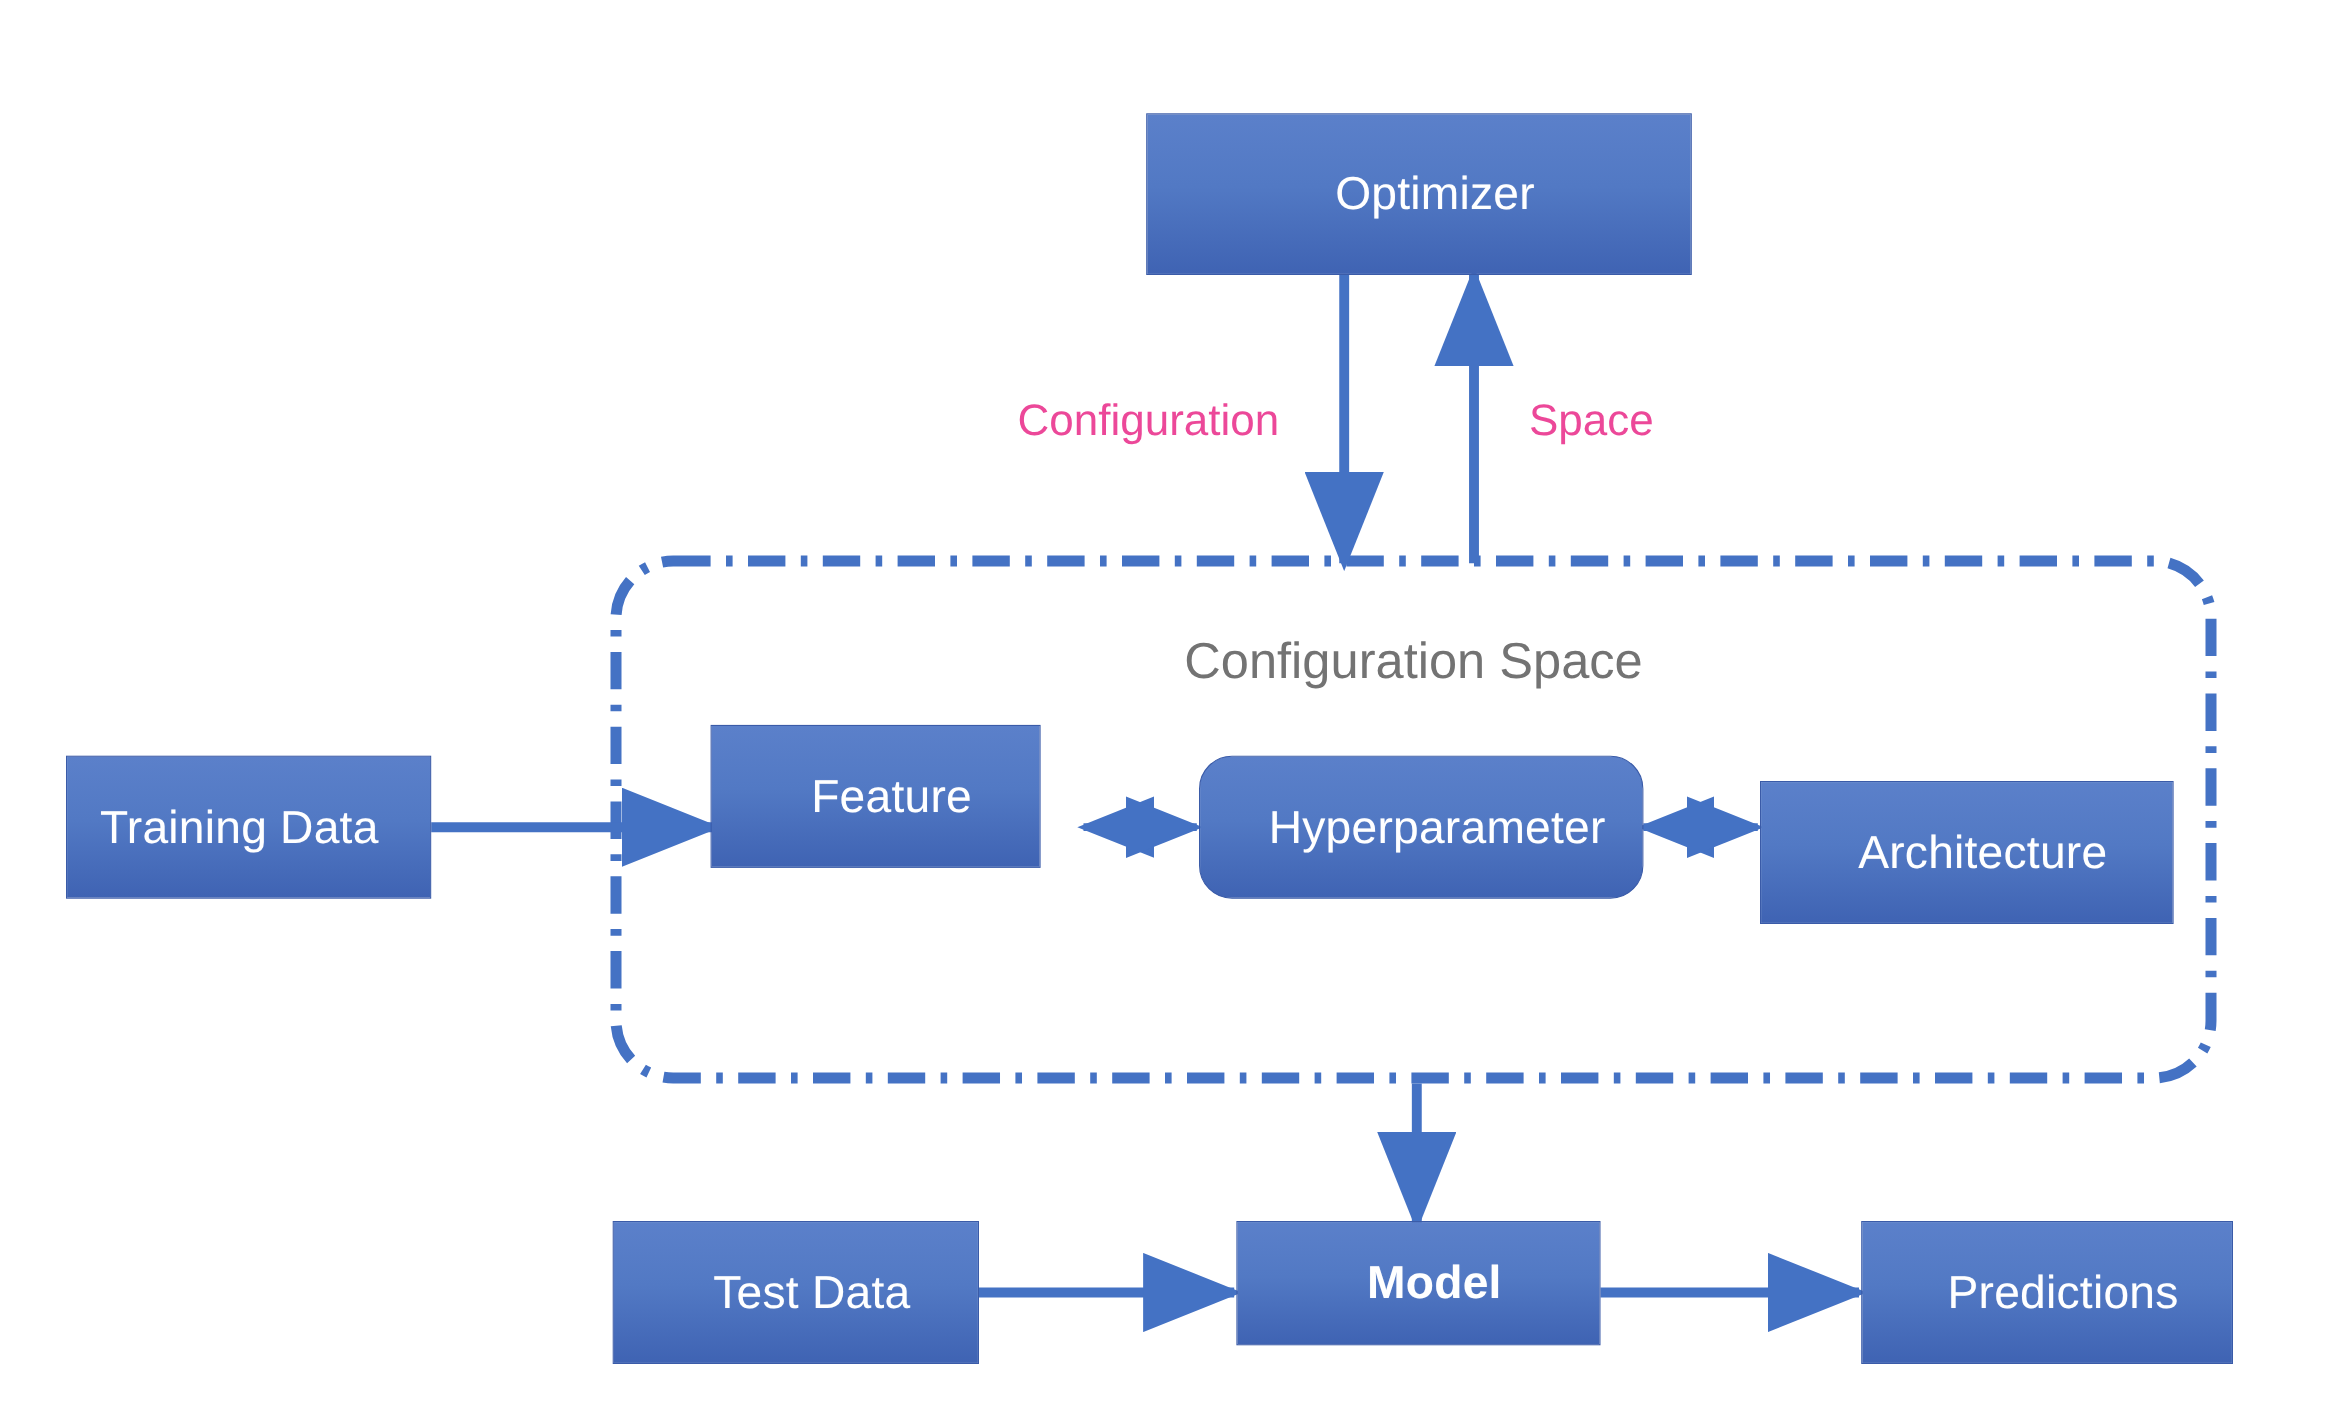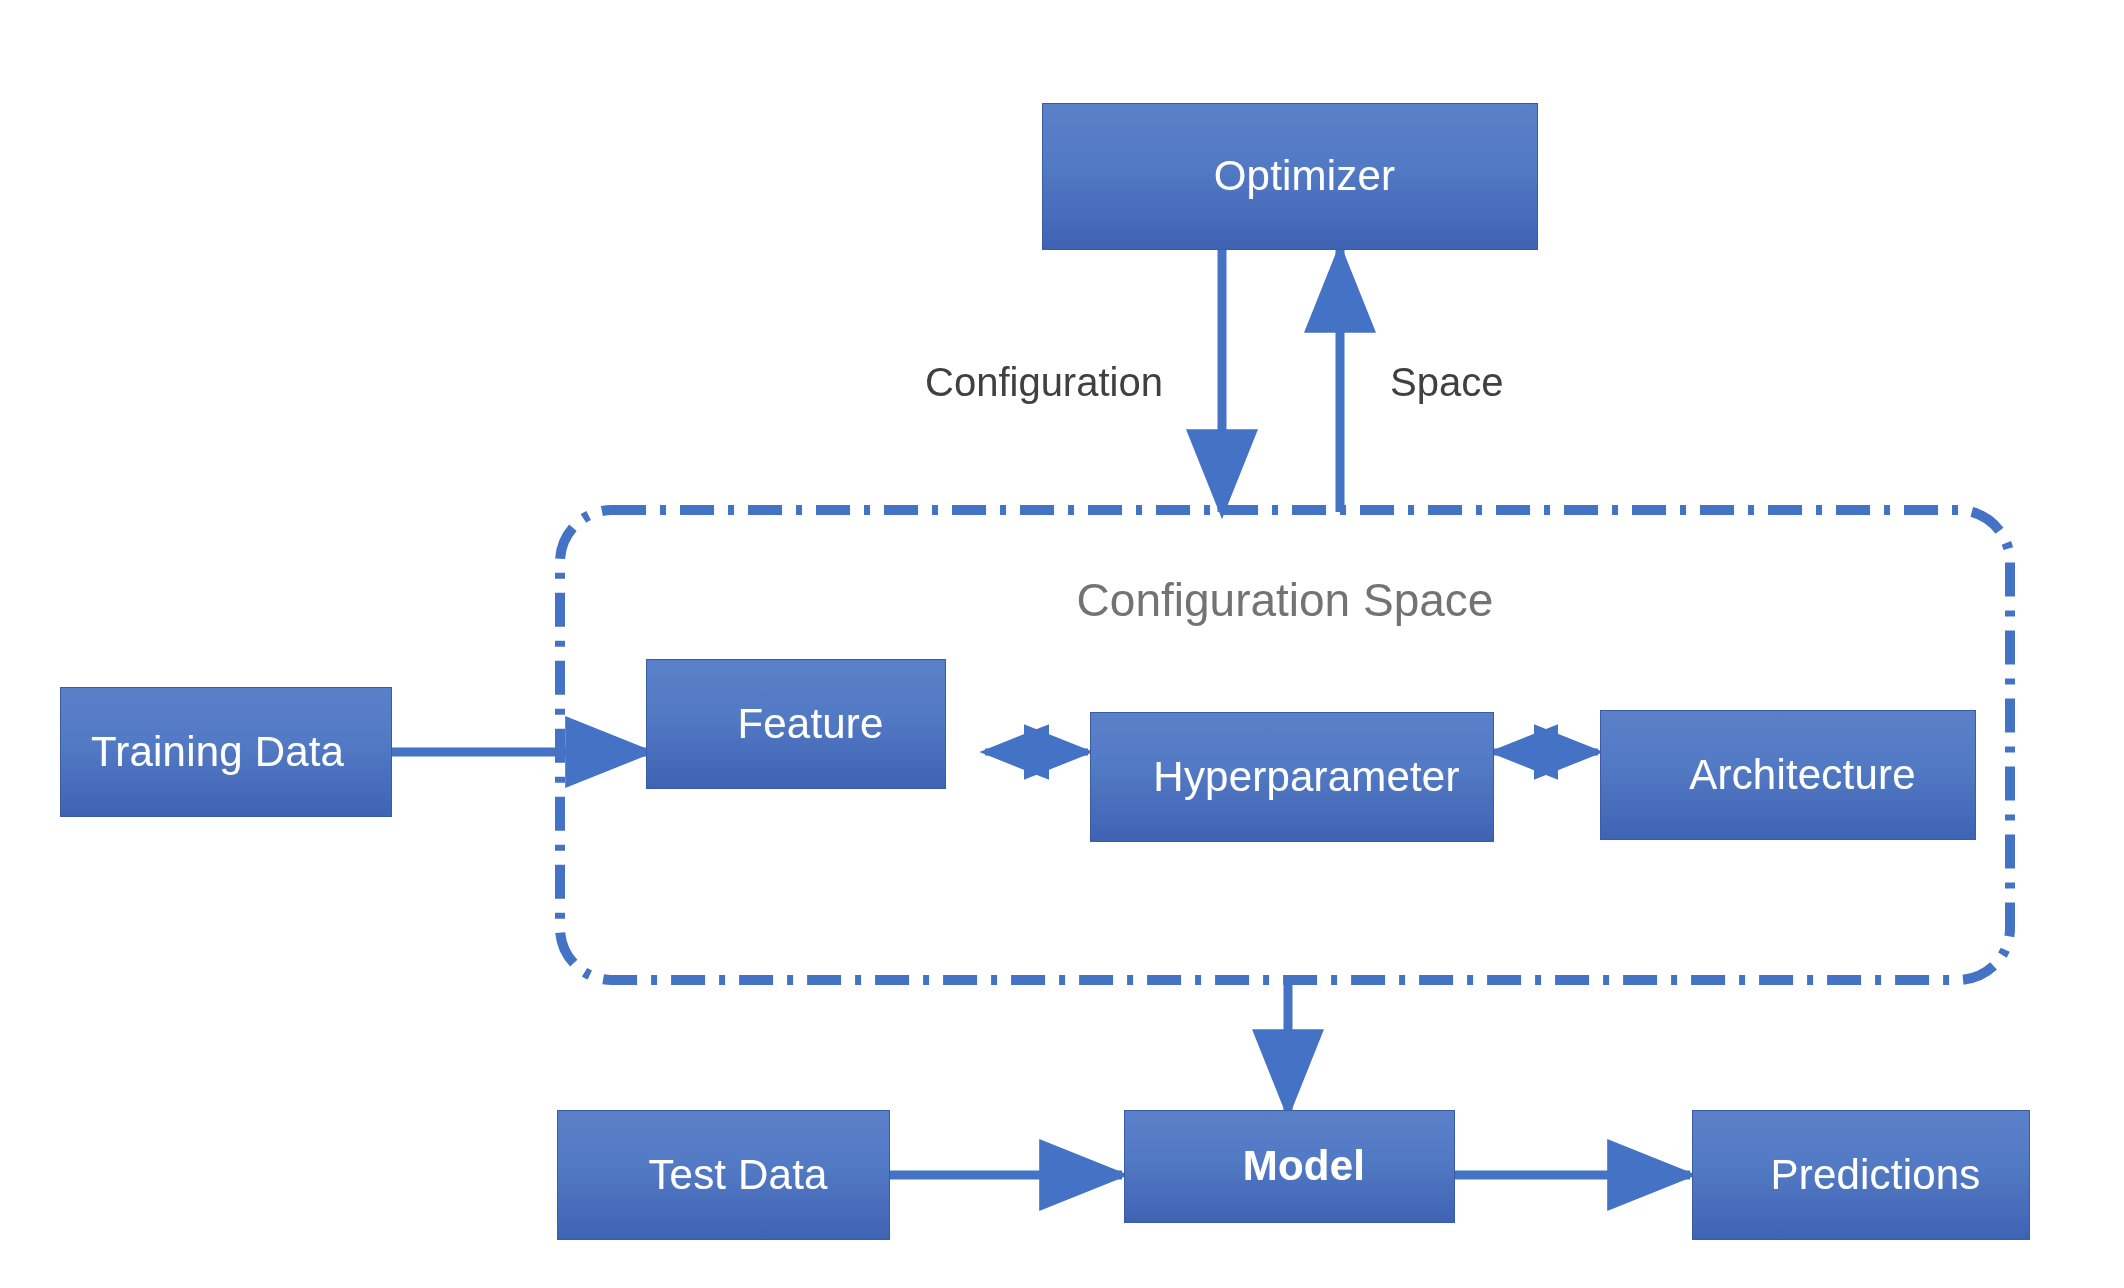--- a/index.html
+++ b/index.html
@@ -54,21 +54,21 @@
     width: 100%;
     text-align: center;
     font-size: 46px;
     color: #737373;
     z-index: 2;
   }
   
   .edge-label {
     position: absolute;
     font-size: 40px;
-    color: #404040;
+    color: #ec4899;
     white-space: nowrap;
     z-index: 4;
   }
   
   #edges {
     position: absolute;
     left: 0;
     top: 0;
     width: 2124px;
     height: 1288px;
@@ -115,21 +115,21 @@
     </svg>
     <div class="config-title" style="top:68px;">Configuration Space</div>
   </div>
 
   <div class="node" style="left:1042px; top:103px; width:496px; height:147px;">Optimizer</div>
 
   <div class="node" style="left:60px; top:687px; width:332px; height:130px; justify-content:flex-start; padding-left:30px;">Training Data</div>
 
   <div class="node" style="left:646px; top:659px; width:300px; height:130px;">Feature</div>
 
-  <div class="node" style="left:1090px; top:712px; width:404px; height:130px;">Hyperparameter</div>
+  <div class="node" style="left:1090px; top:687px; width:404px; height:130px;border-radius:30px;">Hyperparameter</div>
 
   <div class="node" style="left:1600px; top:687px; width:376px; height:130px;margin-top:23px;">Architecture</div>
 
   <div class="node" style="left:557px; top:1110px; width:333px; height:130px;">Test Data</div>
 
   <div class="node" style="left:1124px; top:1110px; width:331px; height:113px;font-weight:bold;">Model</div>
 
   <div class="node" style="left:1692px; top:1110px; width:338px; height:130px;">Predictions</div>
 
   <div class="edge-label" style="left:925px; top:360px;">Configuration</div>

